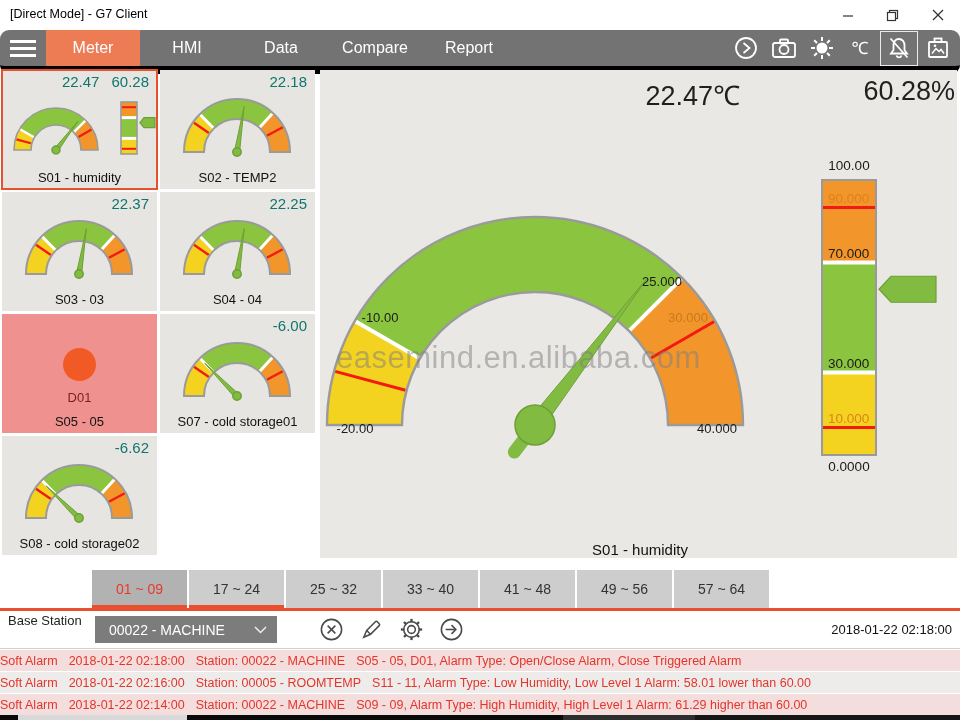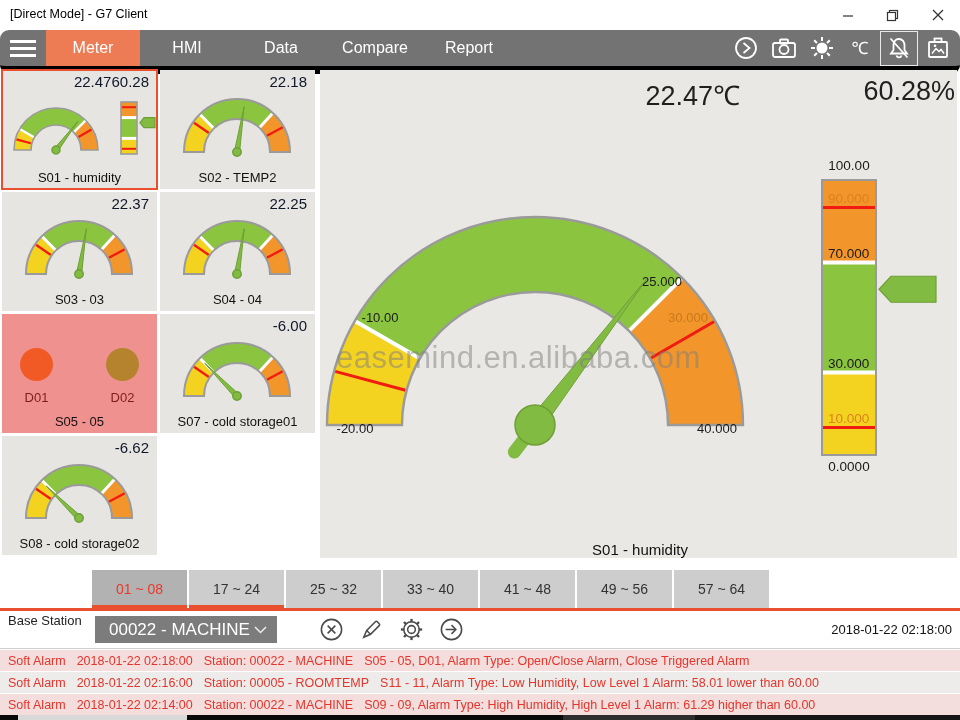--- a/index.html
+++ b/index.html
@@ -19,21 +19,21 @@
   .nav-item.selected{background:#ed7c55;}
   .nav-right{position:absolute;right:4px;top:0;height:36px;display:flex;align-items:center;gap:2px;}
   .nav-icon{width:36px;height:33px;display:flex;align-items:center;justify-content:center;}
   .nav-icon.active{border:1px solid rgba(255,255,255,.85);}
   
   .tiles{position:absolute;left:2px;top:70px;display:grid;grid-template-columns:155px 155px;
          grid-auto-rows:119px;gap:3px;}
   .tile{position:relative;background:#e6e5e2;}
   .tile.selected{outline:2px solid #e8502f;outline-offset:-1px;}
   .tile.alarm{background:#ef918e;}
-  .tile-values{position:absolute;top:3px;right:8px;display:flex;font-size:15px;color:#0f172a;}
+  .tile-values{position:absolute;top:3px;right:8px;display:flex;gap:12px;font-size:15px;color:#0f766e;}
   .tile-label{position:absolute;bottom:4px;left:0;width:100%;text-align:center;font-size:13px;color:#111;}
   .tile svg{position:absolute;}
   .g-std{left:0;top:16px;}
   .g-s01{left:0;top:18px;}
   .b-s01{left:98px;top:26px;}
   .digi-row{position:absolute;top:34px;left:0;width:100%;display:flex;justify-content:center;gap:34px;}
   .digi-ch{width:52px;text-align:center;}
   .digi-dot{width:33px;height:33px;border-radius:50%;margin:0 auto;}
   .digi-lab{margin-top:9px;font-size:13px;color:#7f1d1d;}
   
@@ -51,29 +51,29 @@
         background:#cecdcd;font-size:14px;color:#333;}
   .ptab.selected{background:#b3b2b2;}
   .ptab.alert{color:#e8392b;}
   .ptab.underline::after{content:"";position:absolute;left:0;right:0;bottom:0;height:3px;background:#e8502f;}
   .orange-rule{position:absolute;left:0;top:608px;width:960px;height:3px;background:#e8502f;}
   
   .station-bar{position:absolute;left:0;top:611px;width:960px;height:37px;background:#fff;}
   .sb-label{position:absolute;left:8px;top:2px;font-size:13px;color:#222;}
   .sb-dropdown{position:absolute;left:95px;top:5px;width:182px;height:27px;background:#7c7c7c;
                color:#fff;display:flex;align-items:center;}
-  .sb-dropdown span{padding-left:14px;font-size:17px;flex:1;}
+  .sb-dropdown span{padding-left:14px;font-size:14px;flex:1;}
   .sb-dropdown svg{margin-right:10px;}
   .sb-icons{position:absolute;left:318px;top:5px;display:flex;gap:13px;}
   .sb-icon{width:27px;height:27px;}
   .sb-time{position:absolute;right:8px;top:11px;font-size:13px;color:#111;}
   .divider{position:absolute;left:0;top:648px;width:960px;height:1px;background:#cfcfcf;}
   
   .alarm-row{position:absolute;left:0;width:960px;height:21px;display:flex;align-items:center;
-             padding-left:8px;box-sizing:border-box;font-size:12.5px;color:#e5352b;white-space:nowrap;}
+             box-sizing:border-box;font-size:12.5px;color:#e5352b;white-space:nowrap;}
   .alarm-row .f{margin-right:11px;}
   .ar0{top:650px;background:#f3dedd;}
   .ar1{top:672px;background:#edeceb;}
   .ar2{top:694px;background:#f3dedd;}
   
   .bottom-edge{position:absolute;left:0;bottom:0;width:960px;height:5px;background:#0a0a0a;}
   .be-a{position:absolute;left:18px;top:0;width:169px;height:5px;background:#d9d9d9;}
   .be-b{position:absolute;left:563px;top:0;width:132px;height:5px;background:#2e2e2e;}
   .be-c{position:absolute;left:695px;top:0;width:265px;height:5px;background:#161616;}
 </style>
@@ -256,24 +256,20 @@
           <circle cx="77" cy="66" r="4.2" fill="#82bb41" stroke="#6f9f37" stroke-width="1.5"></circle>
         </svg>
       <div class="tile-label">S04 - 04</div>
     </div>
 
     <div class="tile alarm">
       <div class="digi-row">
         <div class="digi-ch">
           <div class="digi-dot" style="background: rgb(241, 90, 36);"></div>
           <div class="digi-lab">D01</div>
-        </div>
-        <div class="digi-ch">
-          <div class="digi-dot" style="background: rgb(181, 130, 45);"></div>
-          <div class="digi-lab">D02</div>
         </div>
       </div>
       <div class="tile-label">S05 - 05</div>
     </div>
 
 
     <div class="tile">
       <div class="tile-values">
           <span>-6.00</span>
         </div>
@@ -350,21 +346,21 @@
       <text x="28" y="107.5" text-anchor="start" fill="#1a1a1a" font-size="13.5" font-family="Liberation Sans, sans-serif">70.000</text>
       <text x="28" y="217.5" text-anchor="start" fill="#1a1a1a" font-size="13.5" font-family="Liberation Sans, sans-serif">30.000</text>
       <text x="28" y="272.5" text-anchor="start" fill="#dd831d" font-size="13.5" font-family="Liberation Sans, sans-serif">10.000</text>
       <text x="49" y="321" text-anchor="middle" fill="#1a1a1a" font-size="13.5" font-family="Liberation Sans, sans-serif">0.0000</text>
     </svg>
 
   <div class="watermark">easemind.en.alibaba.com</div>
   <div class="gauge-title">S01 - humidity</div>
 
   <div class="pager">
-    <div class="ptab selected alert underline">01 ~ 08</div>
+    <div class="ptab selected alert underline">01 ~ 09</div>
     <div class="ptab underline">17 ~ 24</div>
     <div class="ptab">25 ~ 32</div>
     <div class="ptab">33 ~ 40</div>
     <div class="ptab">41 ~ 48</div>
     <div class="ptab">49 ~ 56</div>
     <div class="ptab">57 ~ 64</div>
   </div>
   <div class="orange-rule"></div>
 
   <div class="station-bar">

